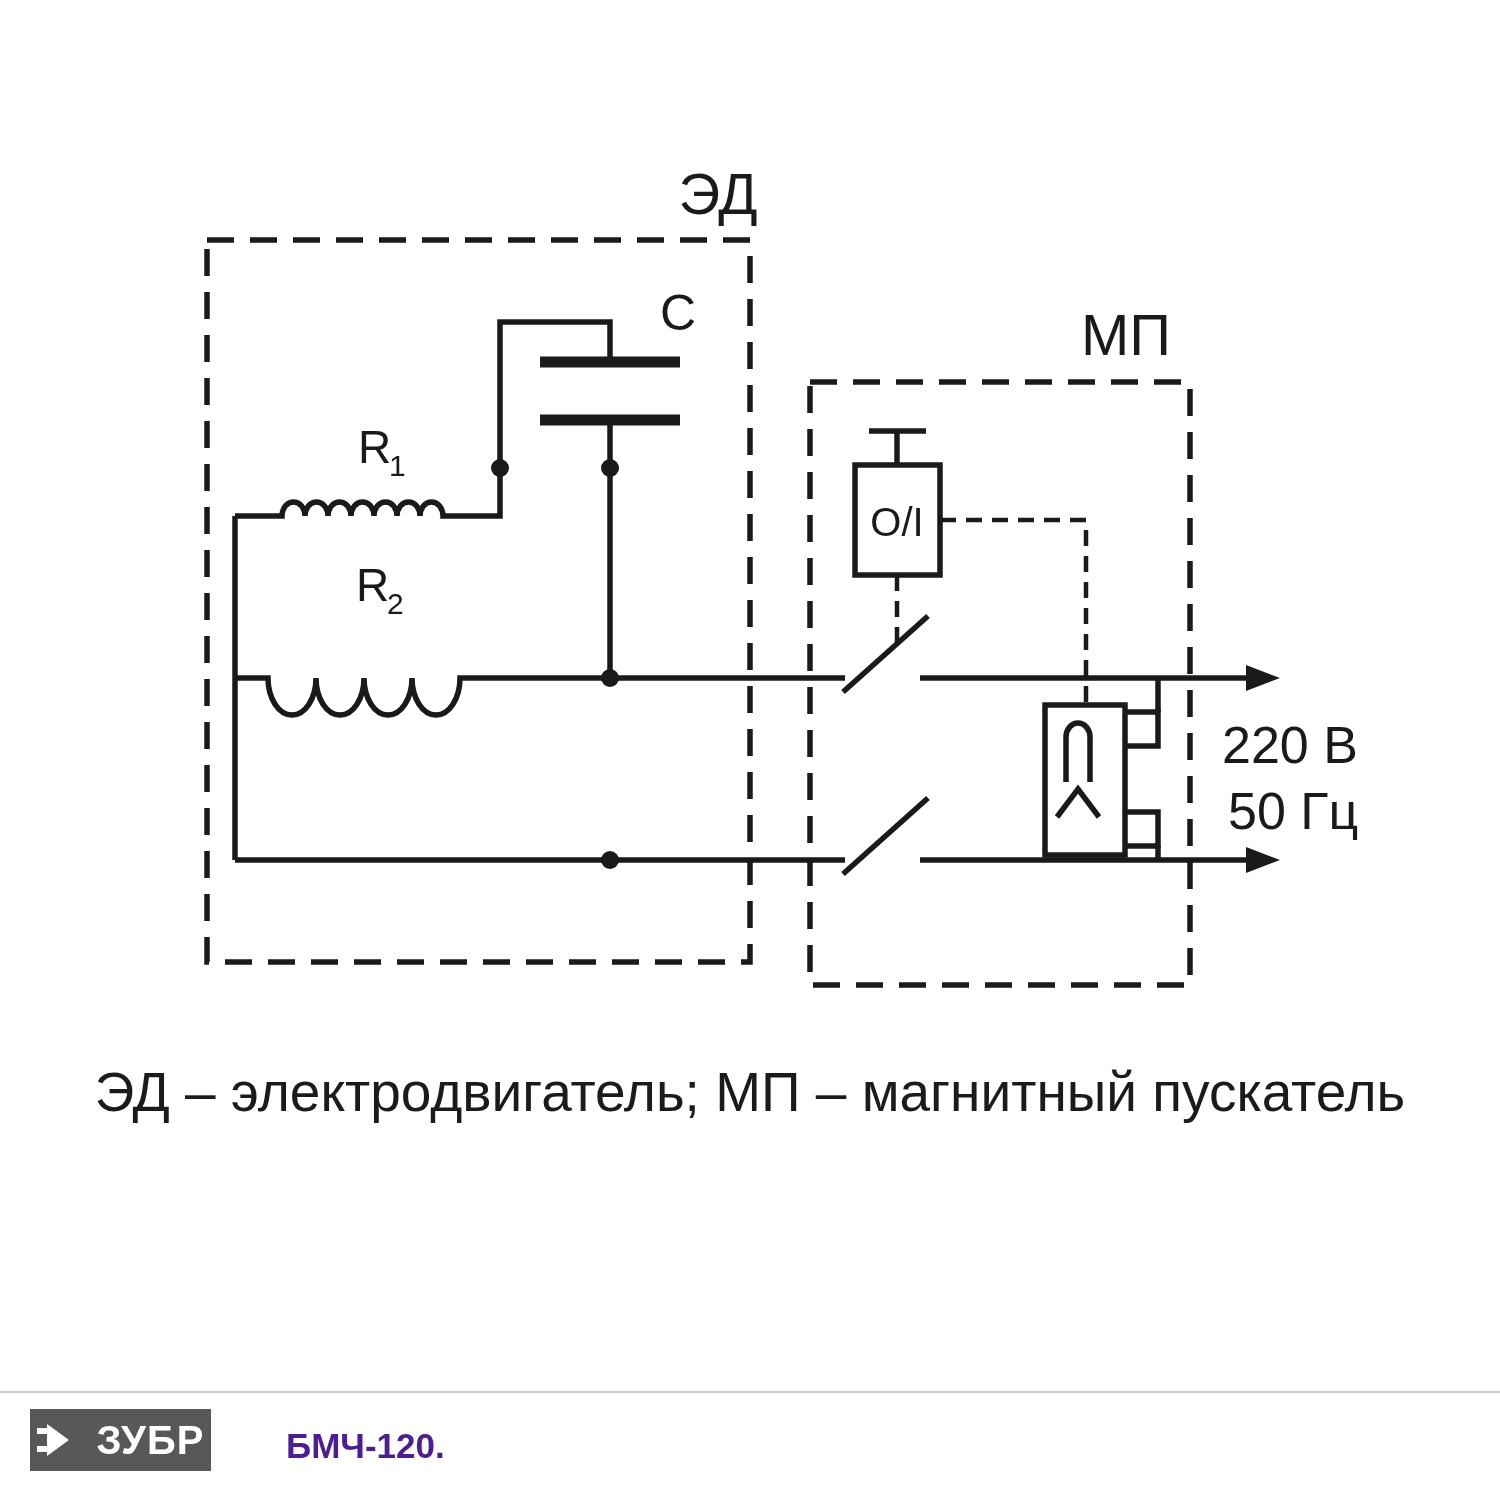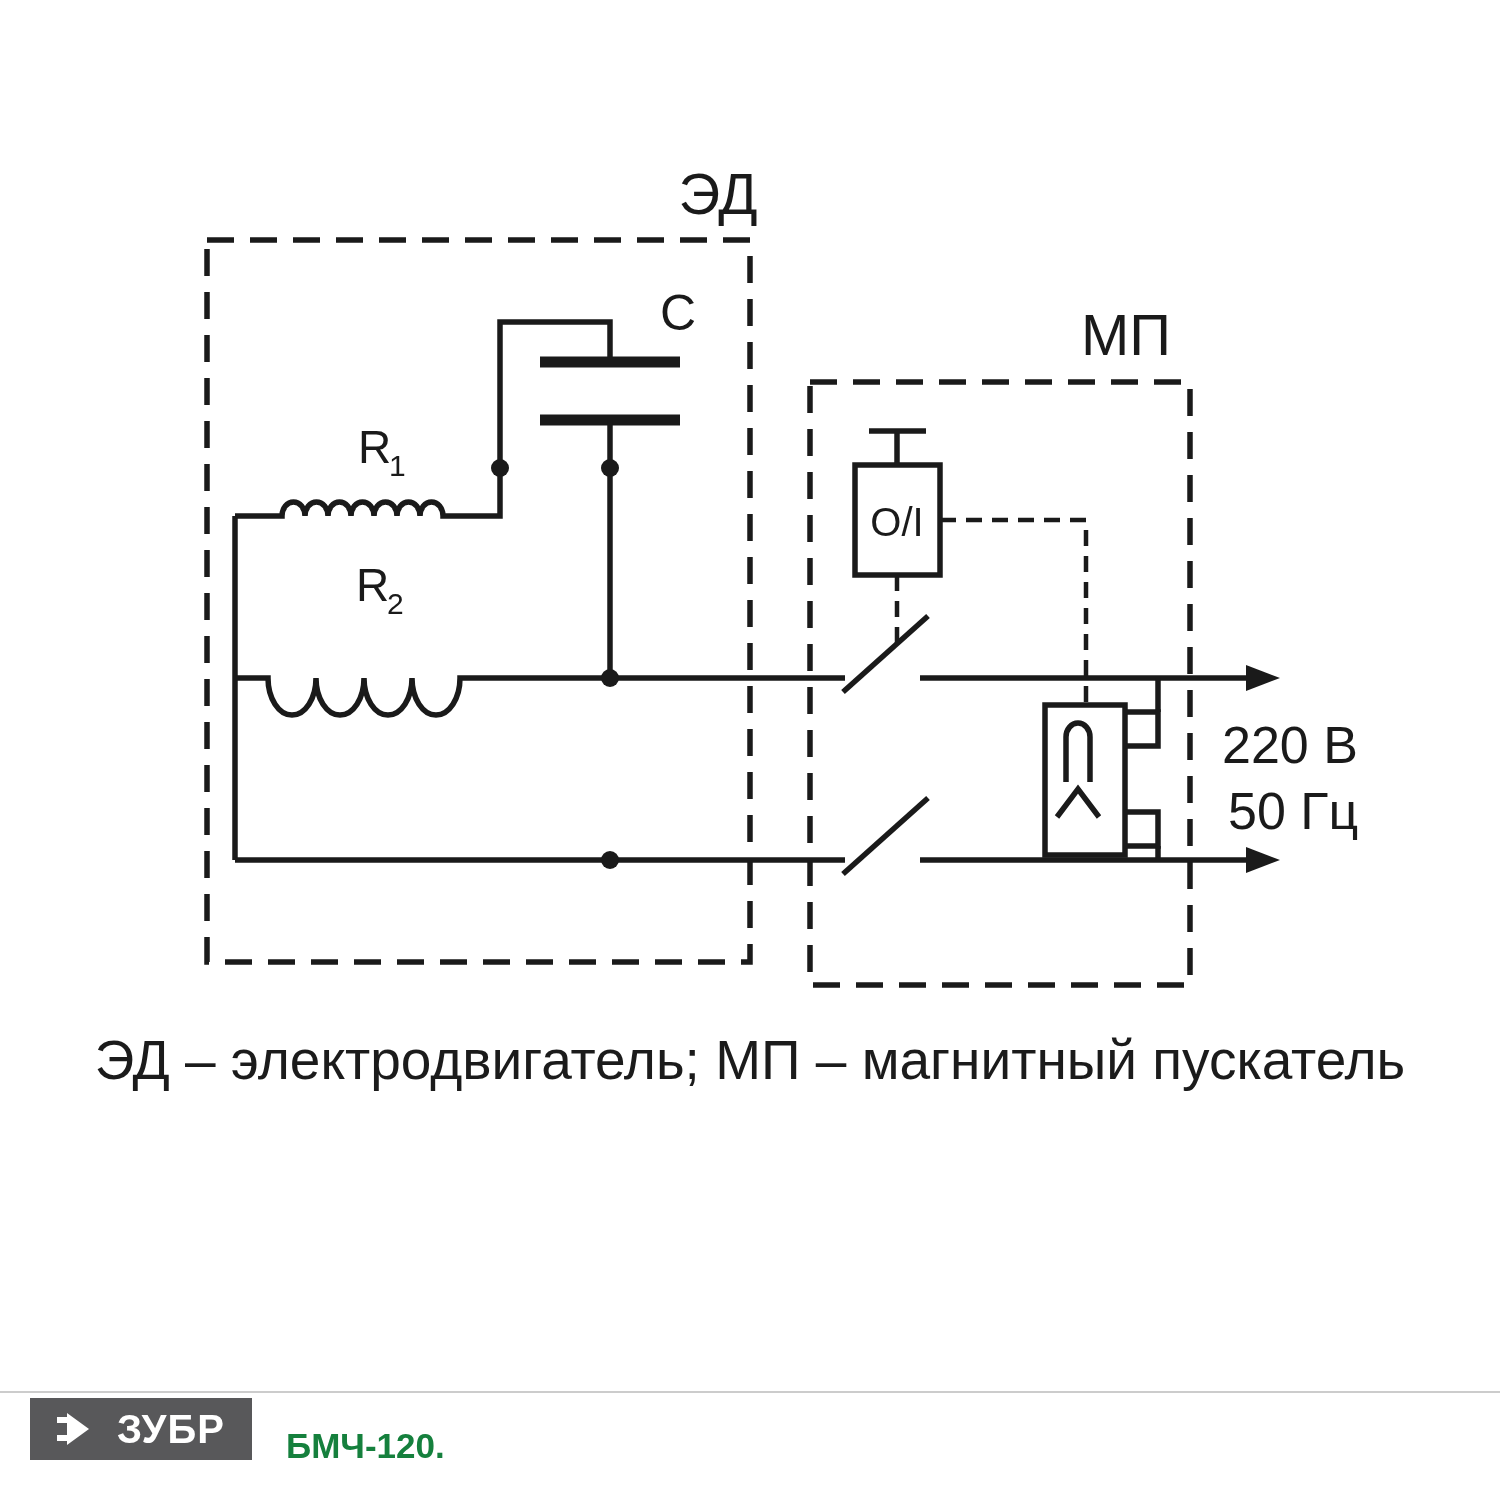--- a/index.html
+++ b/index.html
@@ -15,34 +15,34 @@
   .dot{fill:#1a1a1a;stroke:none;}
   .arrow{fill:#1a1a1a;stroke:none;}
   text{fill:#1a1a1a;font-family:"Liberation Sans", sans-serif;}
   .lbl-big{font-size:58px;}
   .lbl-mid{font-size:50px;}
   .lbl-r{font-size:46px;}
   .lbl-sub{font-size:30px;}
   .lbl-oi{font-size:40px;}
   .lbl-supply{font-size:52px;}
   .caption{
-    position:absolute;left:0;top:1028px;width:1500px;text-align:center;
+    position:absolute;left:0;top:1060px;width:1500px;text-align:center;
     font-size:55px;color:#1b1b1b;white-space:nowrap;
   }
   .footer{position:absolute;left:0;top:1391px;width:1500px;height:109px;border-top:2px solid #cccccc;background:#fff;}
   .logo{
-    position:absolute;left:30px;top:5px;width:222px;height:62px;background:#58585a;
+    position:absolute;left:30px;top:16px;width:181px;height:62px;background:#58585a;
     display:flex;align-items:center;justify-content:center;gap:22px;
   }
   .logo-text{color:#ffffff;font-weight:bold;font-size:40px;letter-spacing:1px;}
   .footer-text{
     position:absolute;left:286px;top:0;height:106px;display:flex;align-items:center;
     font-size:35px;white-space:nowrap;
   }
-  .model{font-weight:bold;color:#15803d;margin-right:19px;}
+  .model{font-weight:bold;color:#4c1d95;margin-right:19px;}
   .desc{color:#6e6e6e;}
 </style>
 </head>
 <body>
 
 <div class="page">
 
   <svg class="schematic" width="1500" height="1500" viewBox="0 0 1500 1500">
 
     <rect class="dashbox" x="207" y="240" width="543" height="722"></rect>

